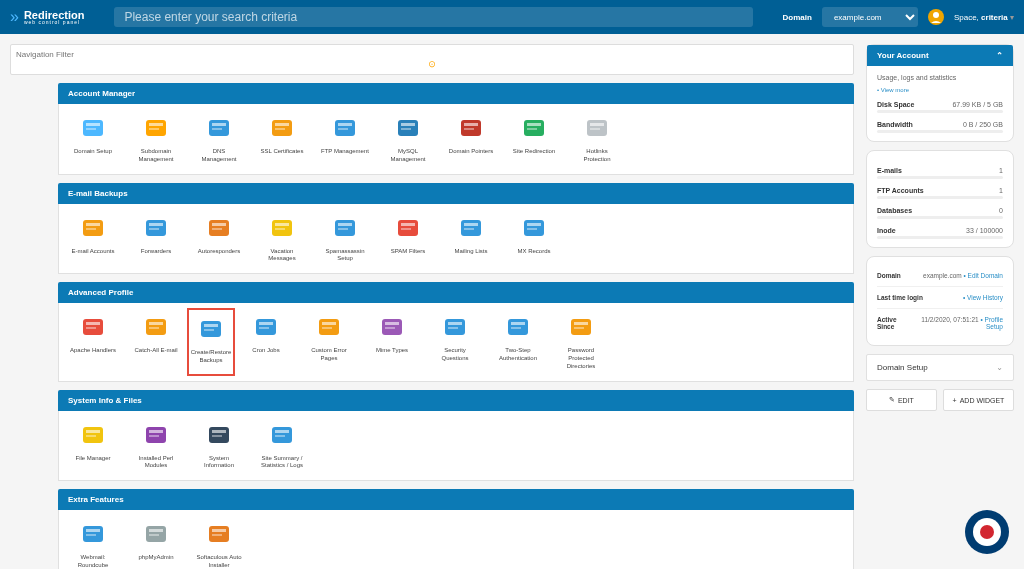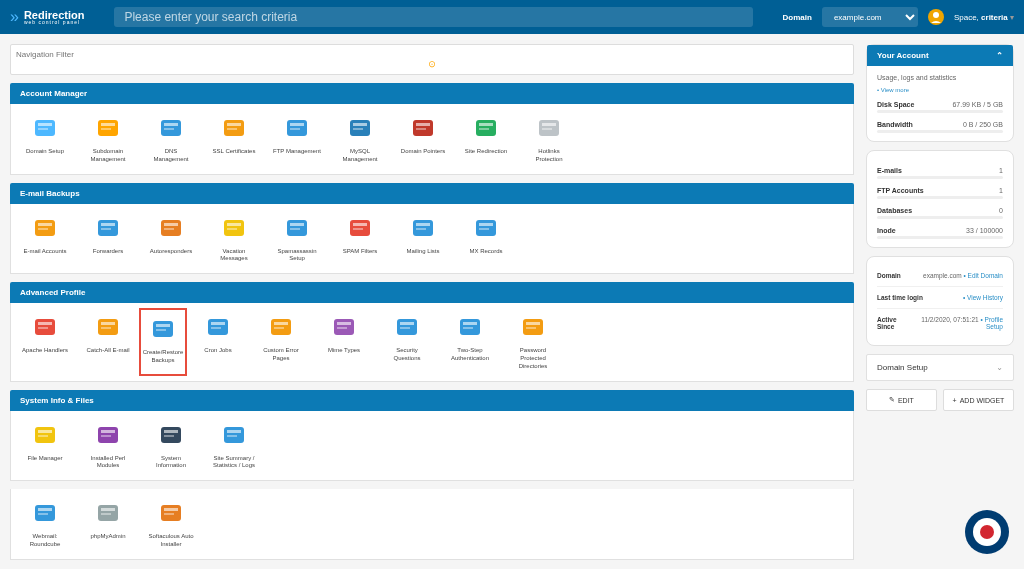--- a/index.html
+++ b/index.html
@@ -15,21 +15,21 @@
 .header-right { display: flex; align-items: center; gap: 10px; margin-left: auto; }
 .domain-label { font-size: 8px; font-weight: bold; }
 .domain-select { background: rgba(255,255,255,0.15); border: none; border-radius: 3px; padding: 3px 20px 3px 8px; color: white; font-size: 8px; height: 20px; }
 .avatar { width: 16px; height: 16px; border-radius: 50%; background: #f0a500; display: flex; align-items: center; justify-content: center; }
 .hello { font-size: 8px; }
 .container { display: flex; padding: 10px; gap: 12px; }
 .main { flex: 1; }
 .nav-filter { background: white; border: 1px solid #ddd; border-radius: 2px; padding: 5px; margin-bottom: 8px; display: flex; align-items: center; flex-direction: column; }
 .nav-filter input { border: none; width: 100%; font-size: 8px; color: #999; outline: none; }
 .nav-filter-icon { color: #ffa500; font-size: 9px; }
-.section { margin-bottom: 8px; }
+.section { margin-bottom: 8px; margin-left: 48px; }
 .section-header { background: #0c7ab5; color: white; padding: 6px 10px; font-size: 8px; font-weight: bold; border-radius: 2px 2px 0 0; }
 .section-body { background: white; border: 1px solid #e0e0e0; border-top: none; padding: 10px; display: flex; flex-wrap: wrap; gap: 15px; }
 .icon-item { width: 48px; display: flex; flex-direction: column; align-items: center; cursor: pointer; }
 .icon-box { width: 30px; height: 30px; display: flex; align-items: center; justify-content: center; margin-bottom: 4px; }
 .icon-label { font-size: 6px; color: #444; text-align: center; line-height: 1.3; }
 .highlighted { border: 2px solid #e74c3c; padding: 5px 8px; margin: -5px -8px; }
 .sidebar { width: 148px; }
 .widget { background: white; border: 1px solid #e0e0e0; border-radius: 8px; margin-bottom: 8px; }
 .widget-header { background: #0c7ab5; color: white; padding: 6px 10px; font-size: 8px; font-weight: bold; border-radius: 2px 2px 0 0; display: flex; justify-content: space-between; align-items: center; }
 .widget-body { padding: 8px 10px; }
@@ -409,20 +409,21 @@
                 <rect x="8" y="9" width="14" height="3" fill="rgba(255,255,255,0.6)"></rect>
                 <rect x="8" y="14" width="10" height="2" fill="rgba(255,255,255,0.4)"></rect>
               </svg>
             </div>
             <div class="icon-label">Site Summary / Statistics / Logs</div>
           </div>
         </div>
     </div>
 
     <div class="section">
+      <div class="section-header">Extra Features</div>
       <div class="section-body" id="sec-extra">
           <div class="icon-item">
             <div class="icon-box">
               <svg viewBox="0 0 30 30">
                 <rect x="5" y="6" width="20" height="16" rx="3" fill="#3498db"></rect>
                 <rect x="8" y="9" width="14" height="3" fill="rgba(255,255,255,0.6)"></rect>
                 <rect x="8" y="14" width="10" height="2" fill="rgba(255,255,255,0.4)"></rect>
               </svg>
             </div>
             <div class="icon-label">Webmail: Roundcube</div>

